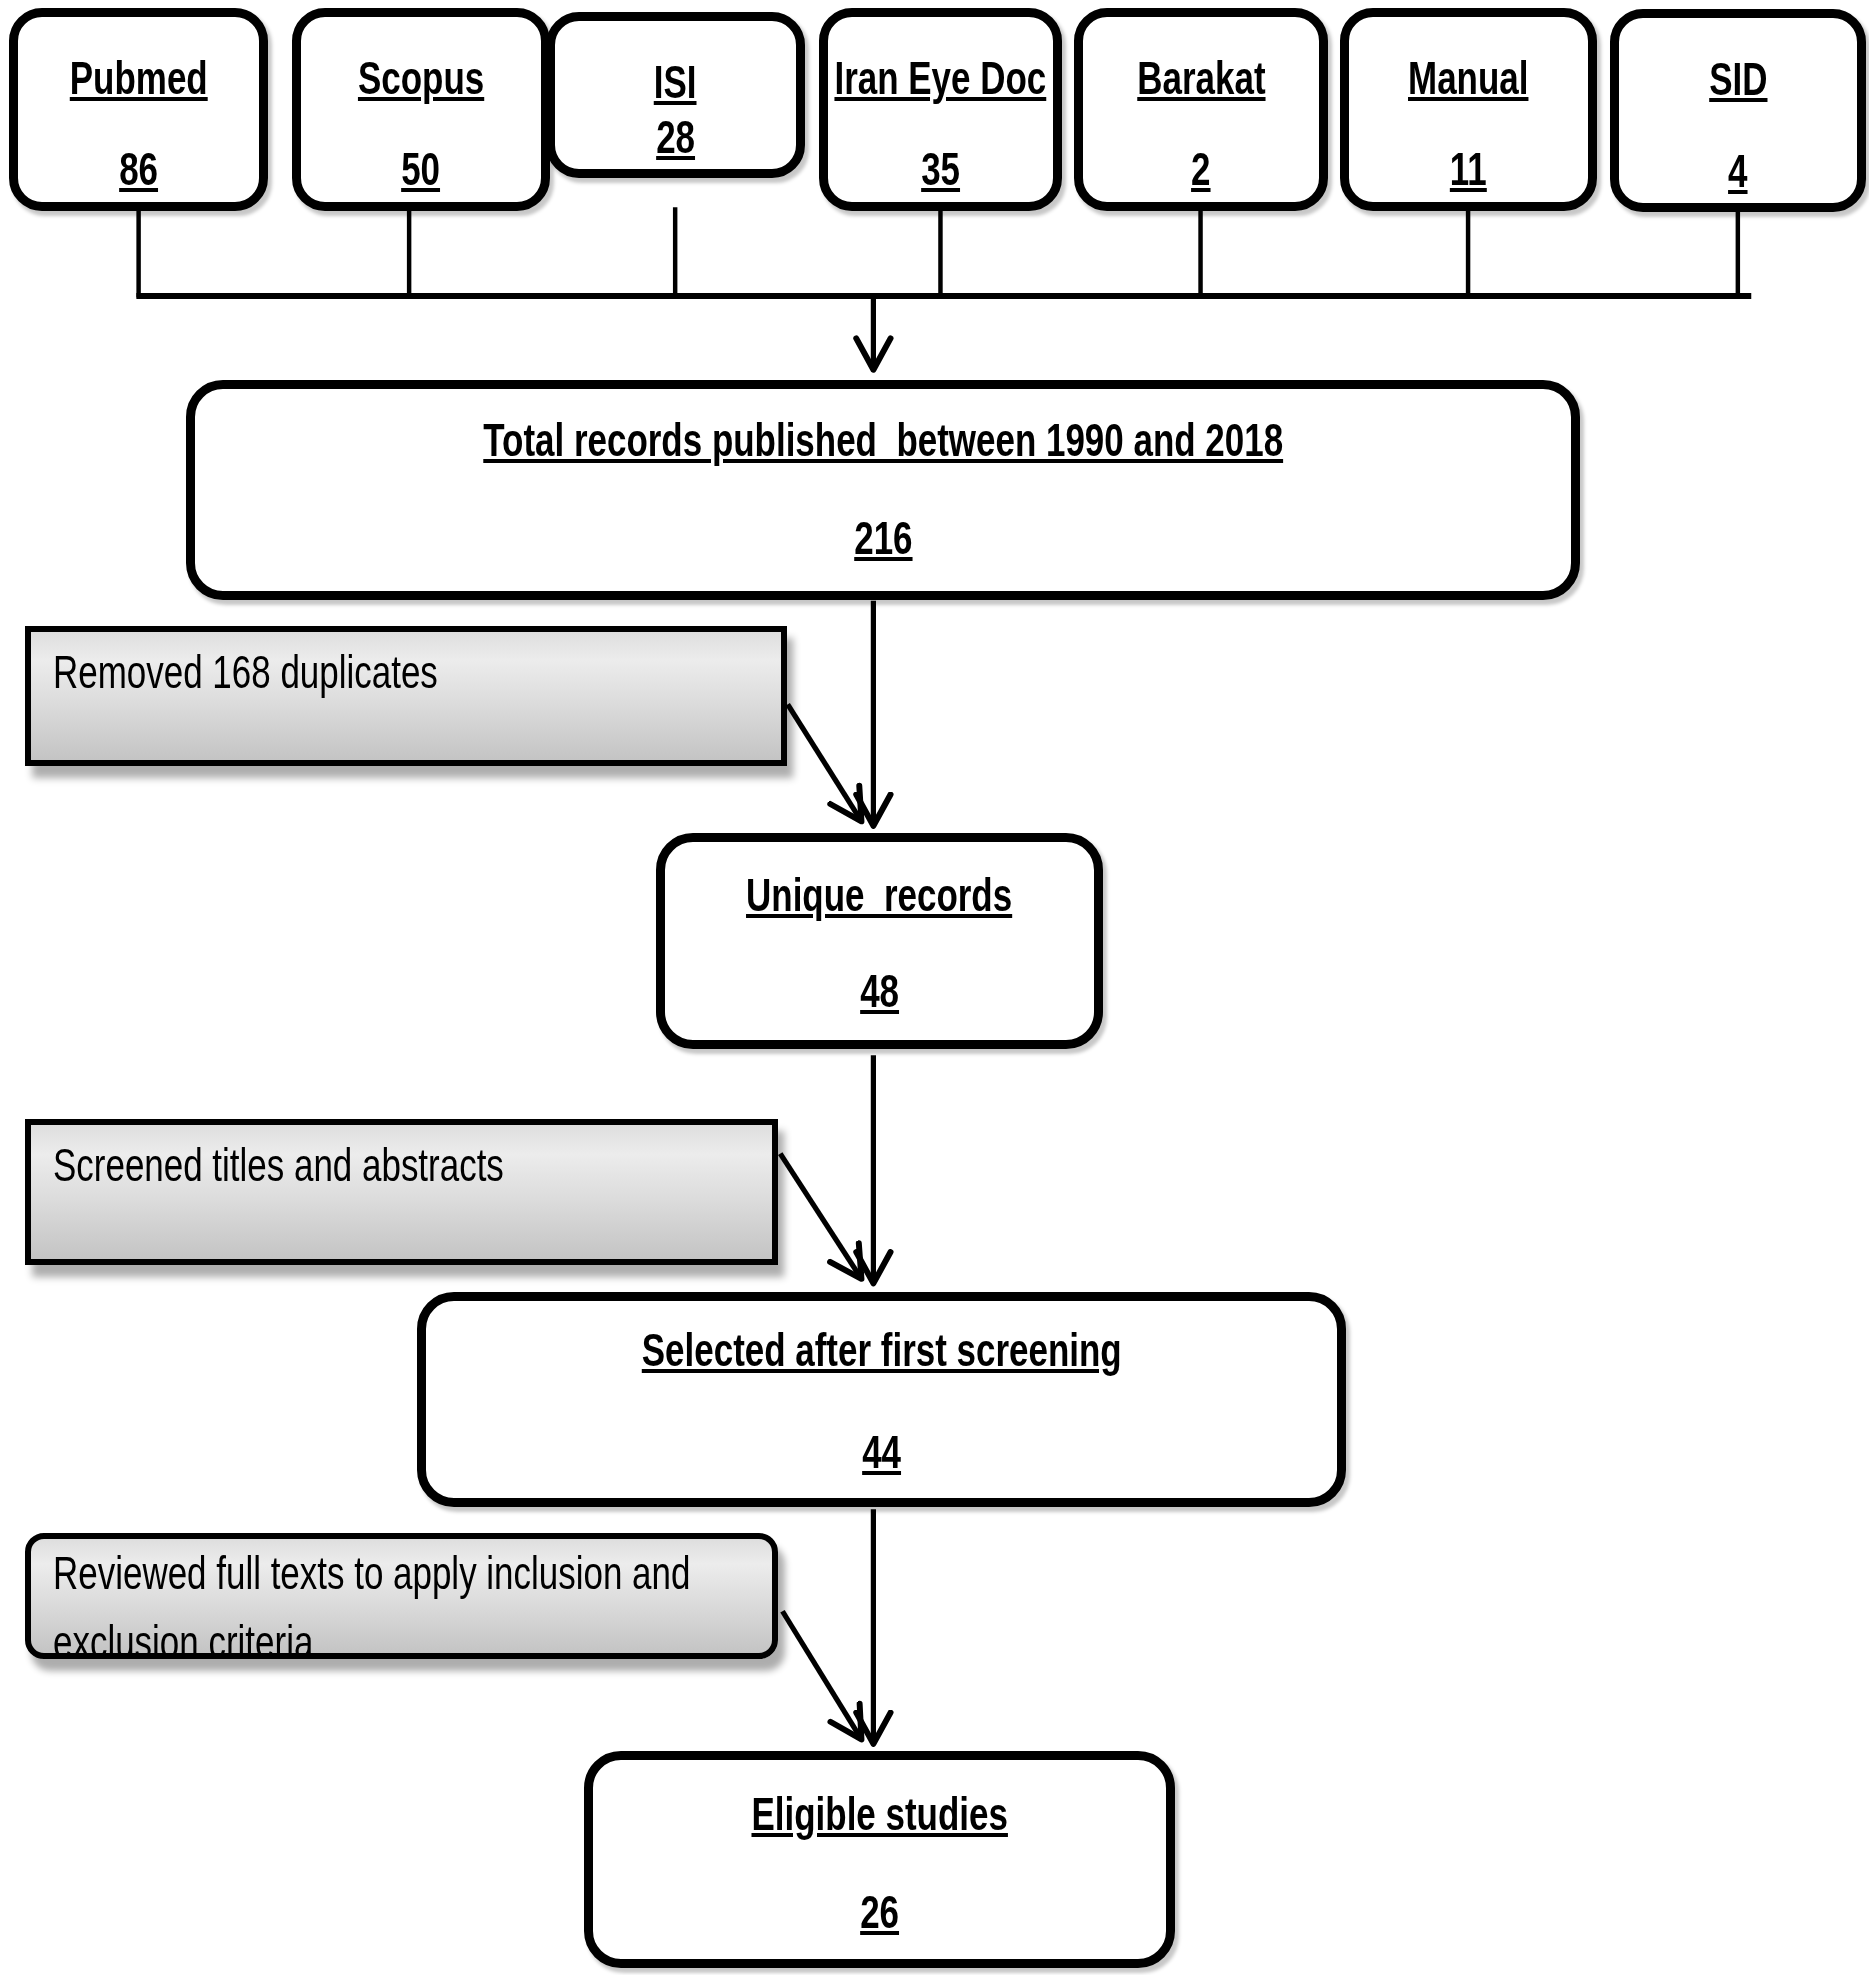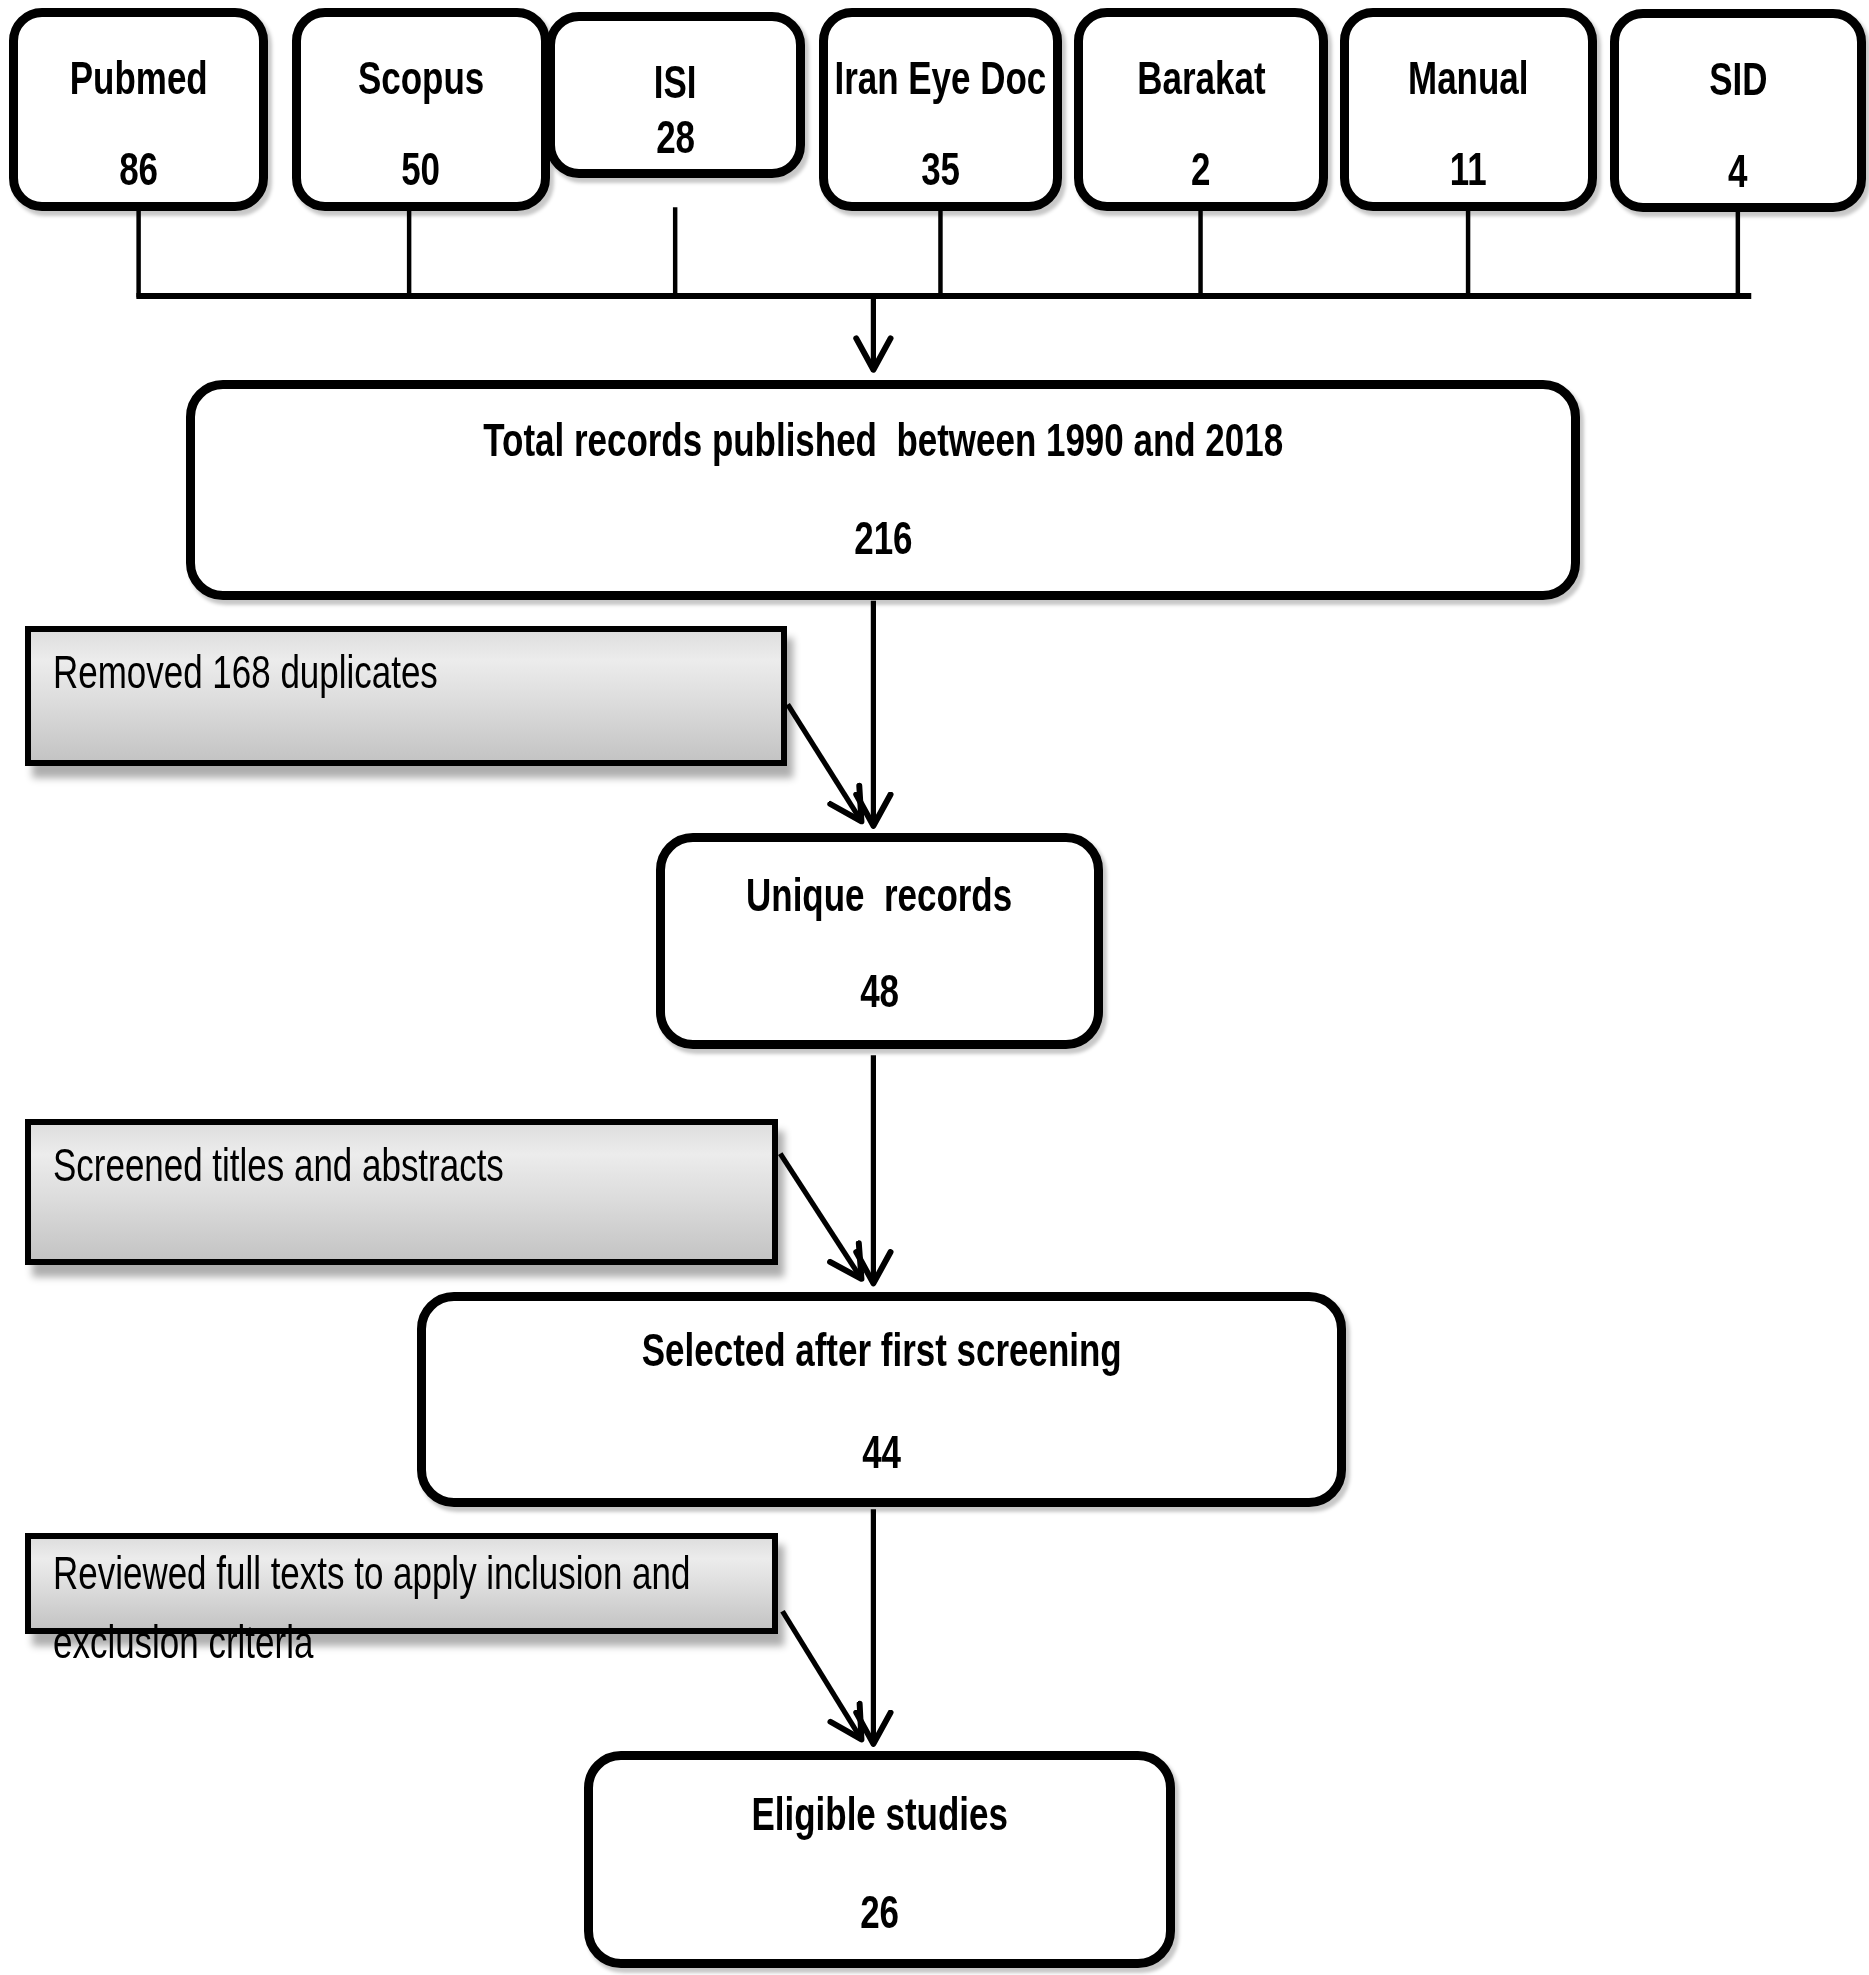--- a/index.html
+++ b/index.html
@@ -19,20 +19,21 @@
     box-sizing: border-box;
     background: #ffffff;
     border: 9.7px solid #000000;
     border-radius: 37px;
     box-shadow: 3.7px 4.5px 3.7px rgba(0,0,0,0.22);
     display: flex;
     flex-direction: column;
     align-items: center;
     justify-content: space-between;
     text-align: center;
+    text-decoration: underline;
   }
   .src { border-radius: 33px; }
   .blabel, .bnum {
     font-weight: 700;
     font-size: 46px;
     line-height: 49px;
     white-space: pre;
     transform: scaleX(0.76);
     transform-origin: 50% 50%;
   }
@@ -111,21 +112,21 @@
 
   <div class="gbox" style="left:24.6px; top:1075px; width:753px; height:146px;margin-top:44px;">
     <div class="gtext">Screened titles and abstracts</div>
   </div>
 
   <div class="wbox" style="left:417px; top:1292px; width:929px; height:215px; padding:25px 19px 21px;">
     <div class="blabel">Selected after first screening</div>
     <div class="bnum">44</div>
   </div>
 
-  <div class="gbox" style="left:24.6px; top:1533px; width:753px; height:101px; padding-top:0;">
+  <div class="gbox" style="left:24.6px; top:1533px; width:753px; height:126px; padding-top:0;border-radius:19px;">
     <div class="gtext" style="line-height:69px;">Reviewed full texts to apply inclusion and exclusion criteria</div>
   </div>
 
   <div class="wbox" style="left:584px; top:1751px; width:591px; height:217px; padding:30px 7.5px 21.6px;gap:20px;">
     <div class="blabel">Eligible studies</div>
     <div class="bnum">26</div>
   </div>
 
   <svg class="connectors" viewBox="0 0 2508 2650">
     <defs>

